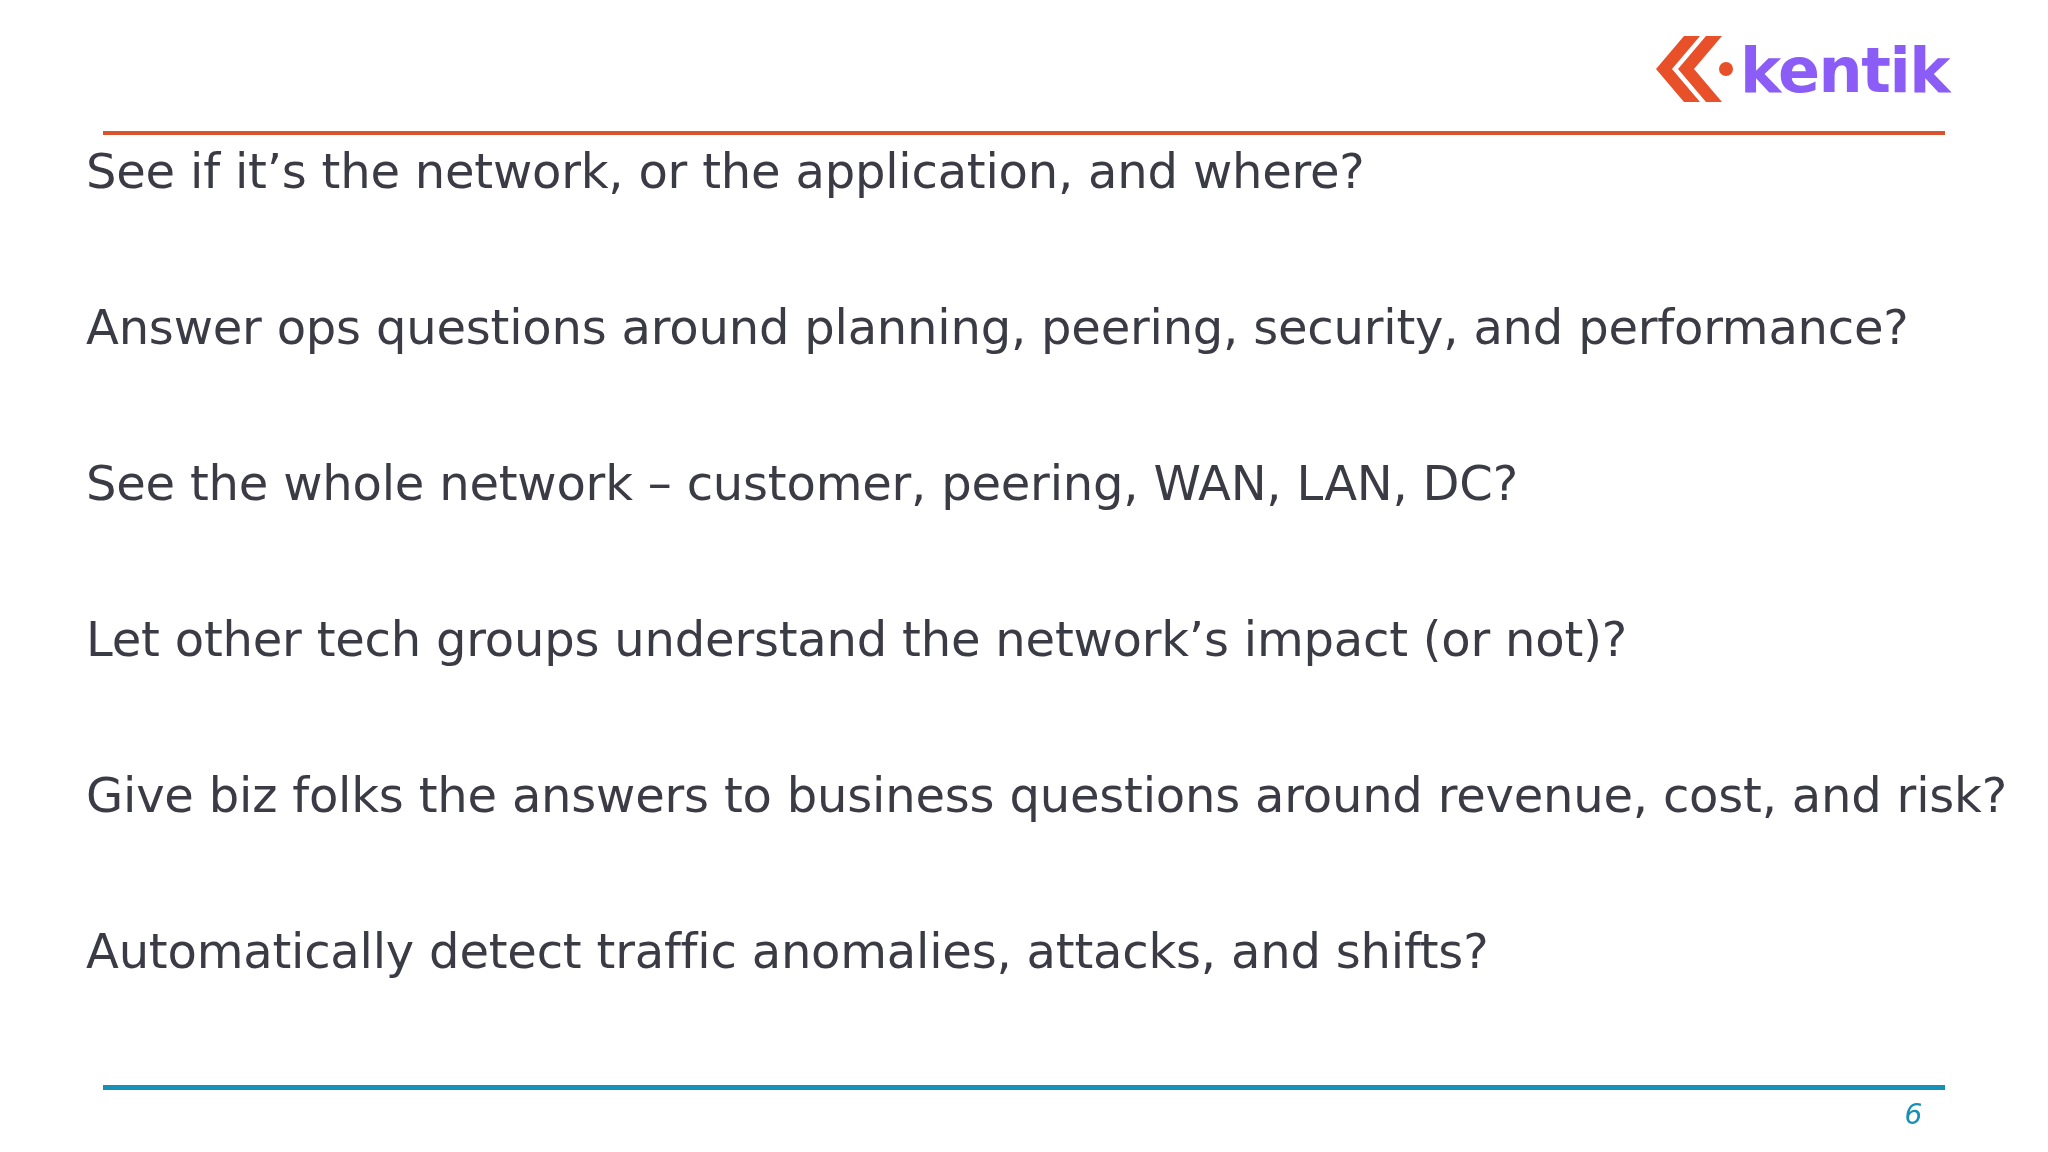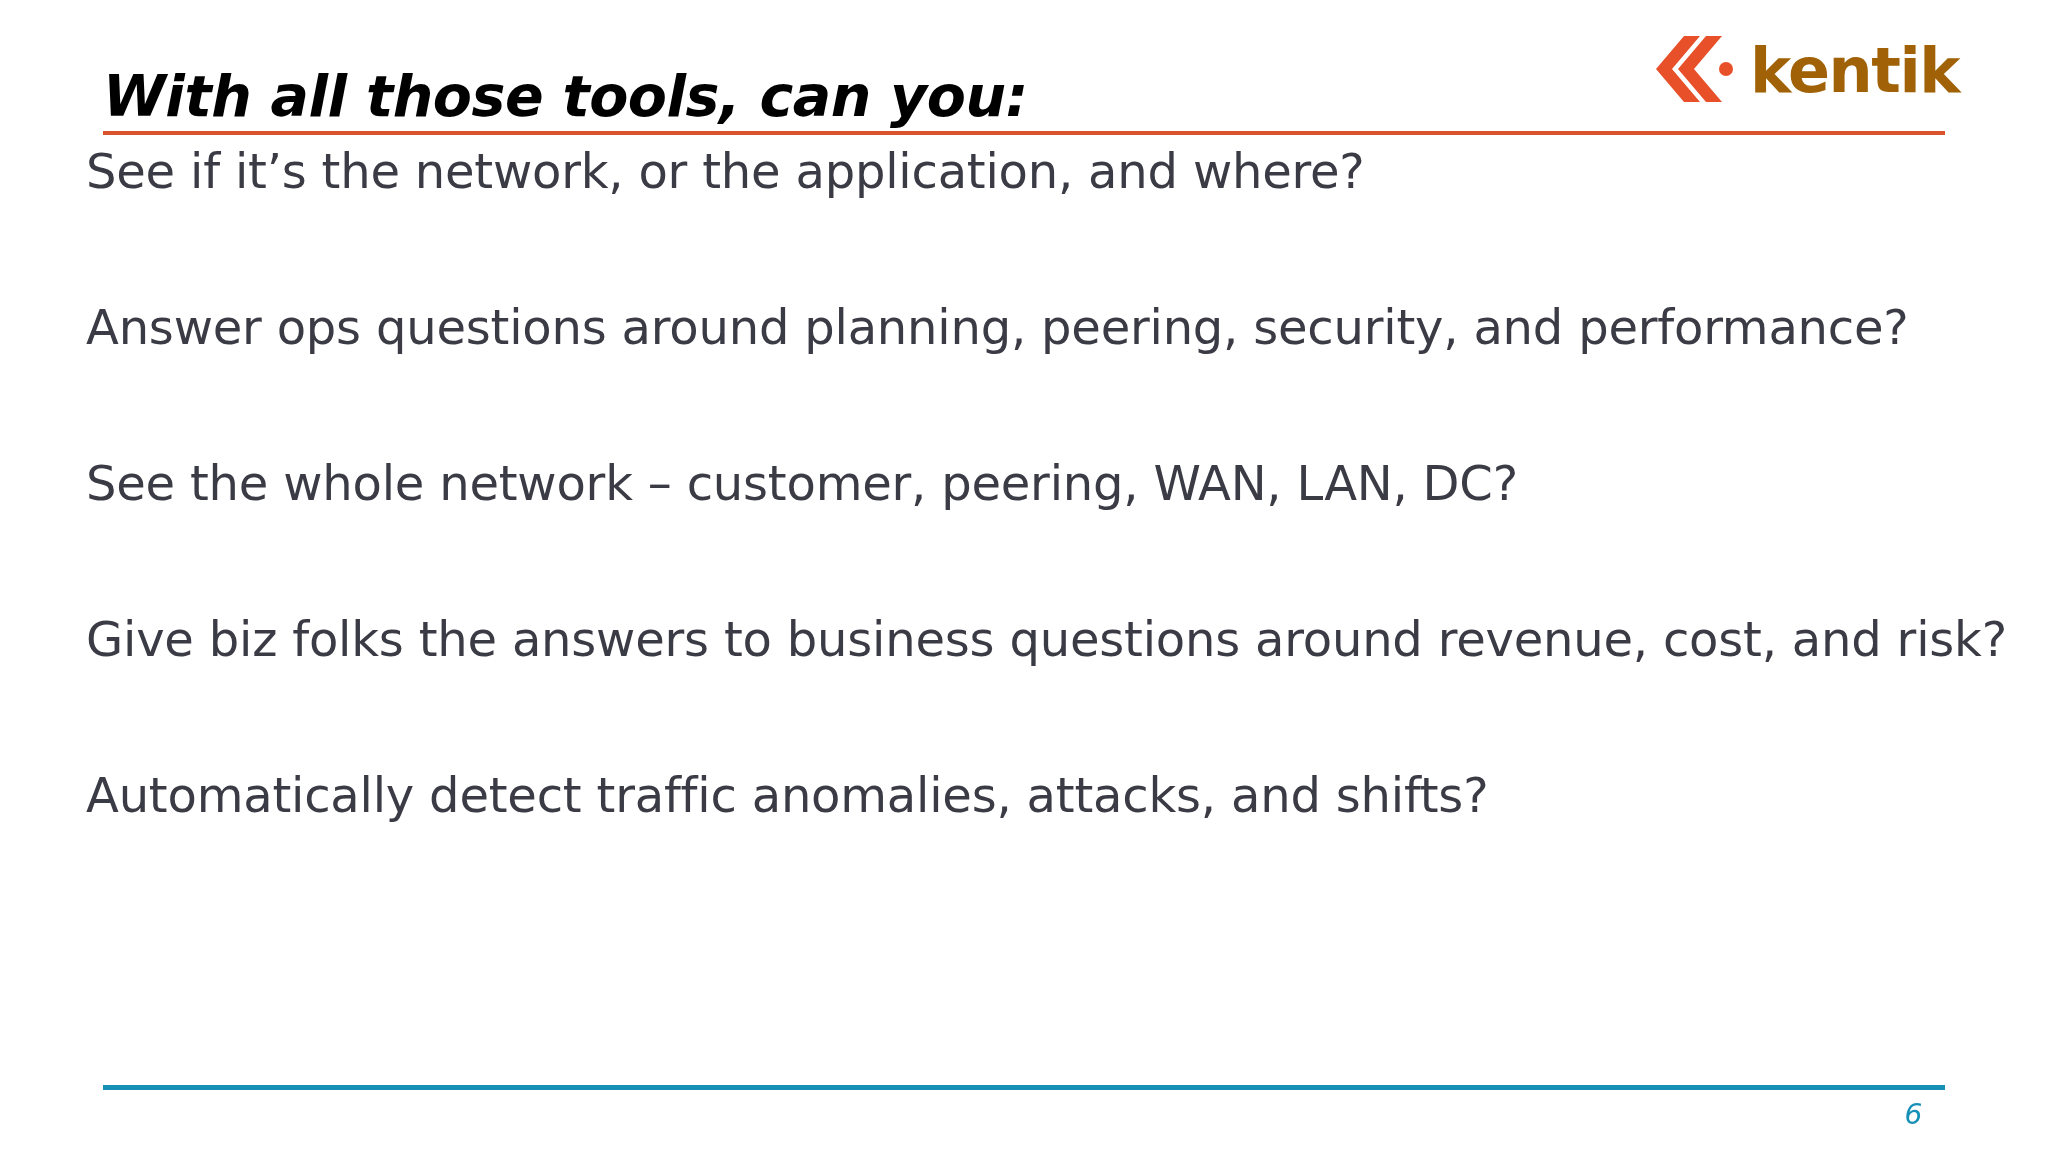--- a/index.html
+++ b/index.html
@@ -52,24 +52,24 @@
   .logo-mark {
     width: 86px;
     height: 70px;
     flex: 0 0 auto;
     display: block;
   }
   .logo-word {
     font-family: "DejaVu Sans", sans-serif;
     font-size: 62px;
     font-weight: 700;
-    color: #a16207;
+    color: #8b5cf6;
     letter-spacing: -1.5px;
     line-height: 1;
-    margin-left: 16px;
+    margin-left: 6px;
     position: relative;
     top: 2px;
   }
 
   
   .rule-top {
     position: absolute;
     left: 103px;
     top: 131px;
     width: 1842px;
@@ -116,37 +116,37 @@
     font-style: italic;
     font-weight: 400;
     color: #1790B7;
   }
 </style>
 </head>
 <body>
 
 <div class="slide">
 
-  <h1 class="slide-title">With all those tools, can you:</h1>
 
   <div class="logo">
     <svg class="logo-mark" viewBox="0 0 86 70" aria-hidden="true">
       <path d="M36 2 L52 2 L24 35 L52 68 L36 68 L8 35 Z" fill="#E8502A"></path>
       <path d="M58 2 L74 2 L46 35 L74 68 L58 68 L30 35 Z" fill="#E8502A"></path>
       <circle cx="78" cy="35" r="7" fill="#E8502A"></circle>
     </svg>
     <span class="logo-word">kentik</span>
   </div>
 
   <div class="rule-top"></div>
 
   <div class="body-list">
     <div class="body-line">See if it’s the network, or the application, and where?</div>
     <div class="body-line">Answer ops questions around planning, peering, security, and performance?</div>
     <div class="body-line">See the whole network – customer, peering, WAN, LAN, DC?</div>
+    <div class="body-line">Let other tech groups understand the network’s impact (or not)?</div>
     <div class="body-line">Give biz folks the answers to business questions around revenue, cost, and risk?</div>
     <div class="body-line">Automatically detect traffic anomalies, attacks, and shifts?</div>
   </div>
 
   <div class="rule-bottom"></div>
 
   <div class="page-number">6</div>
 
 </div>
 

